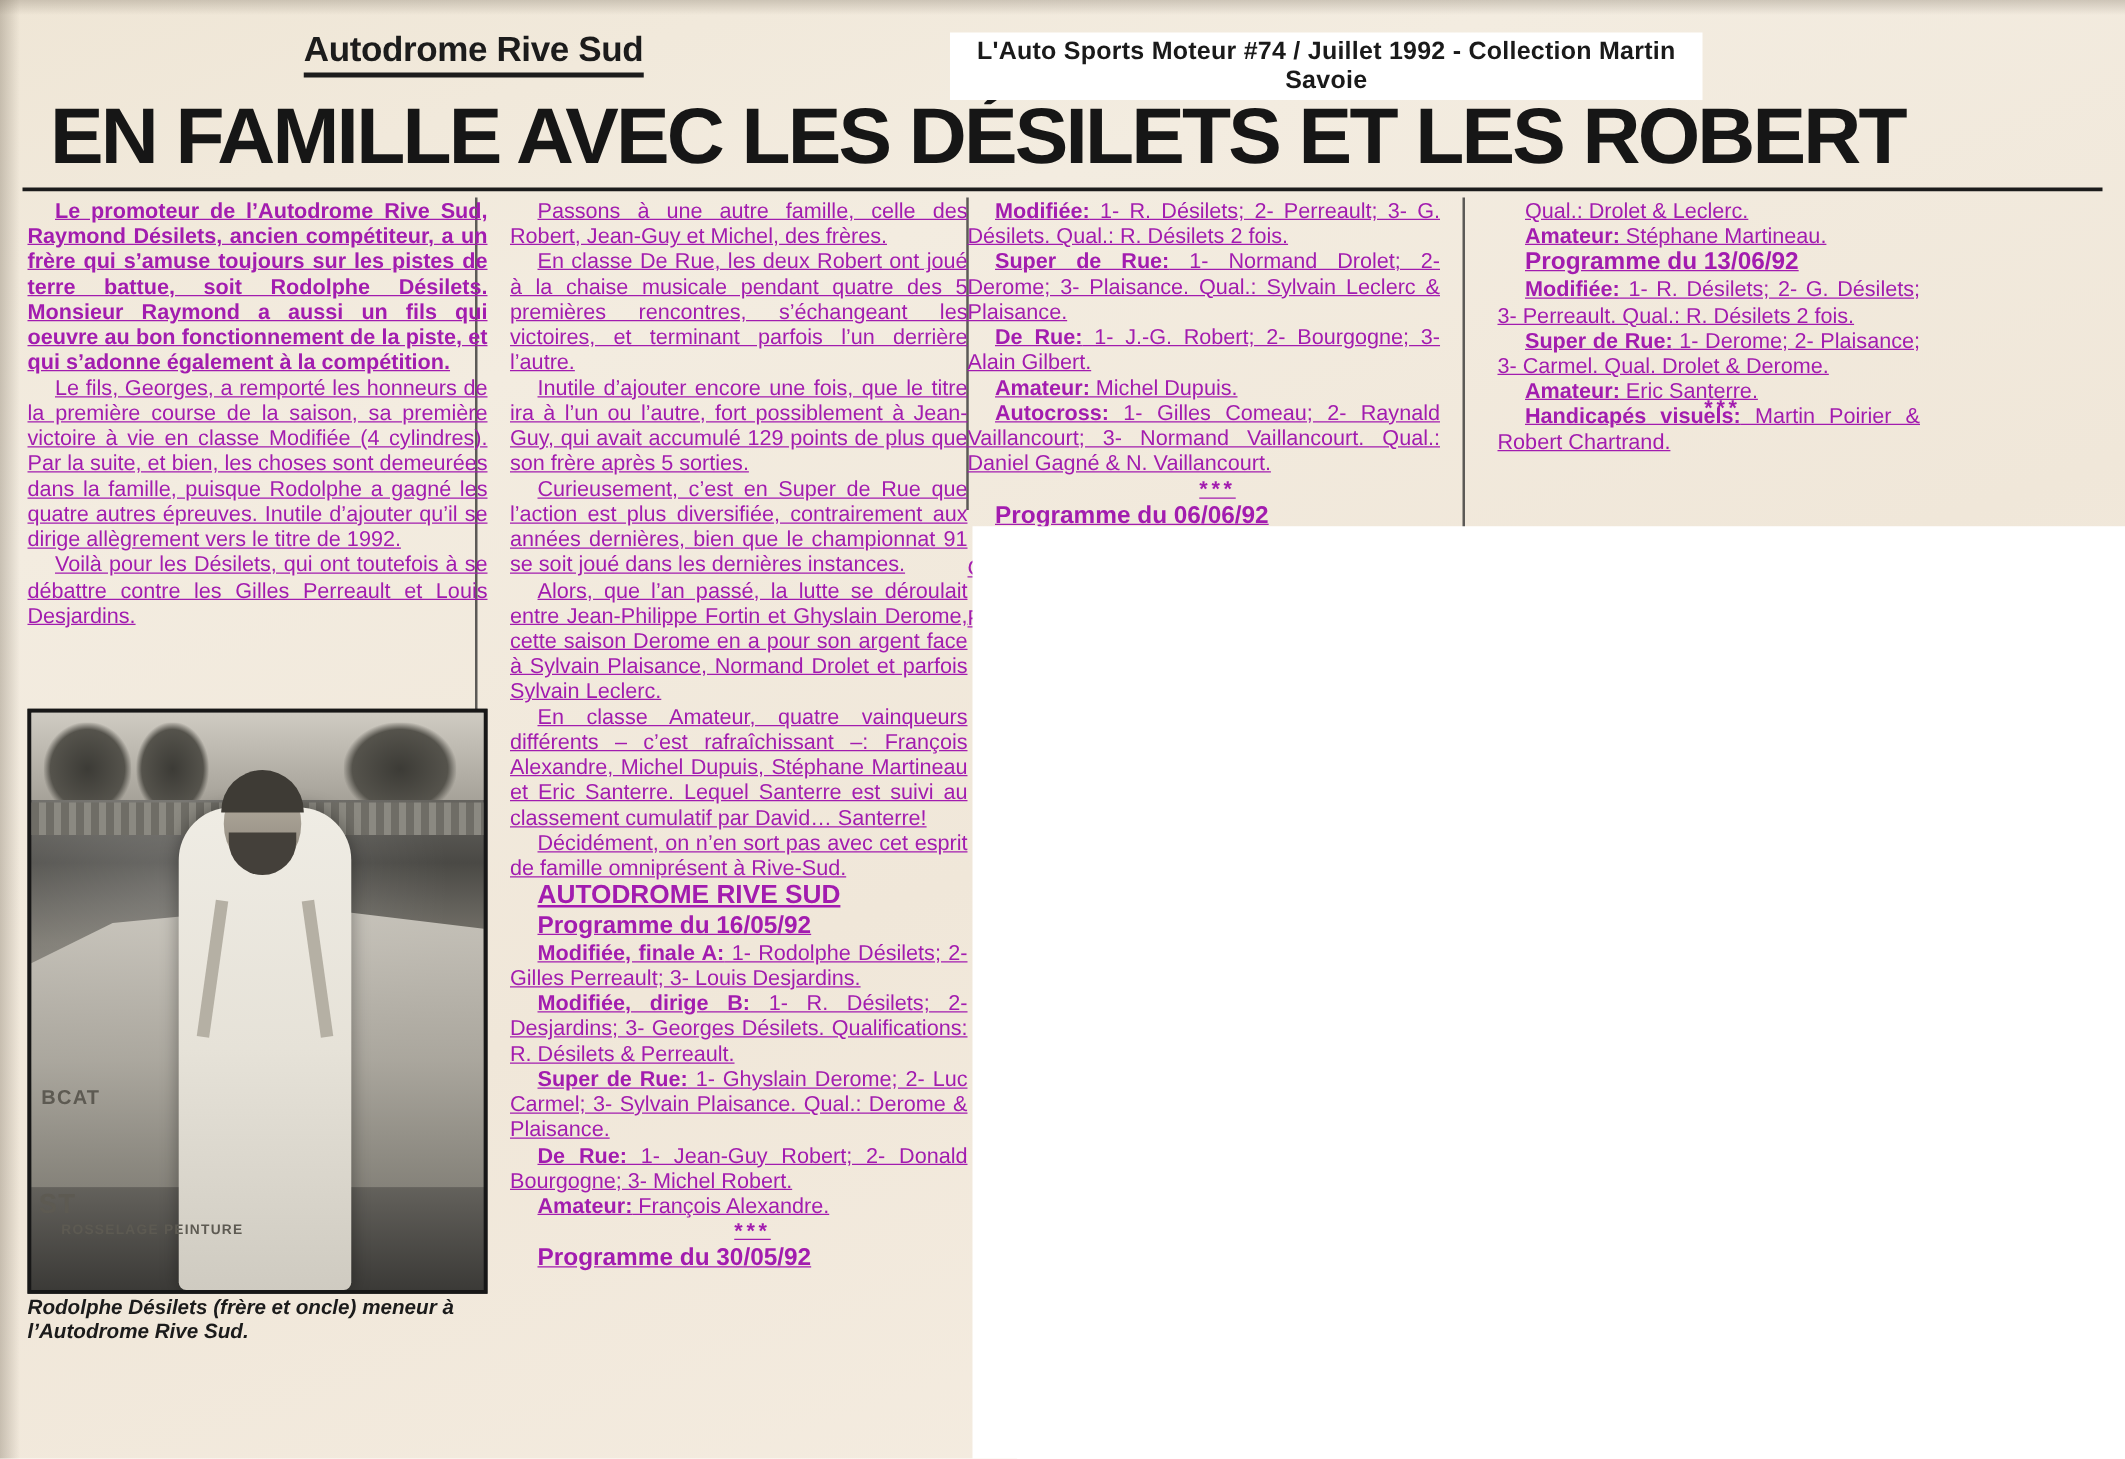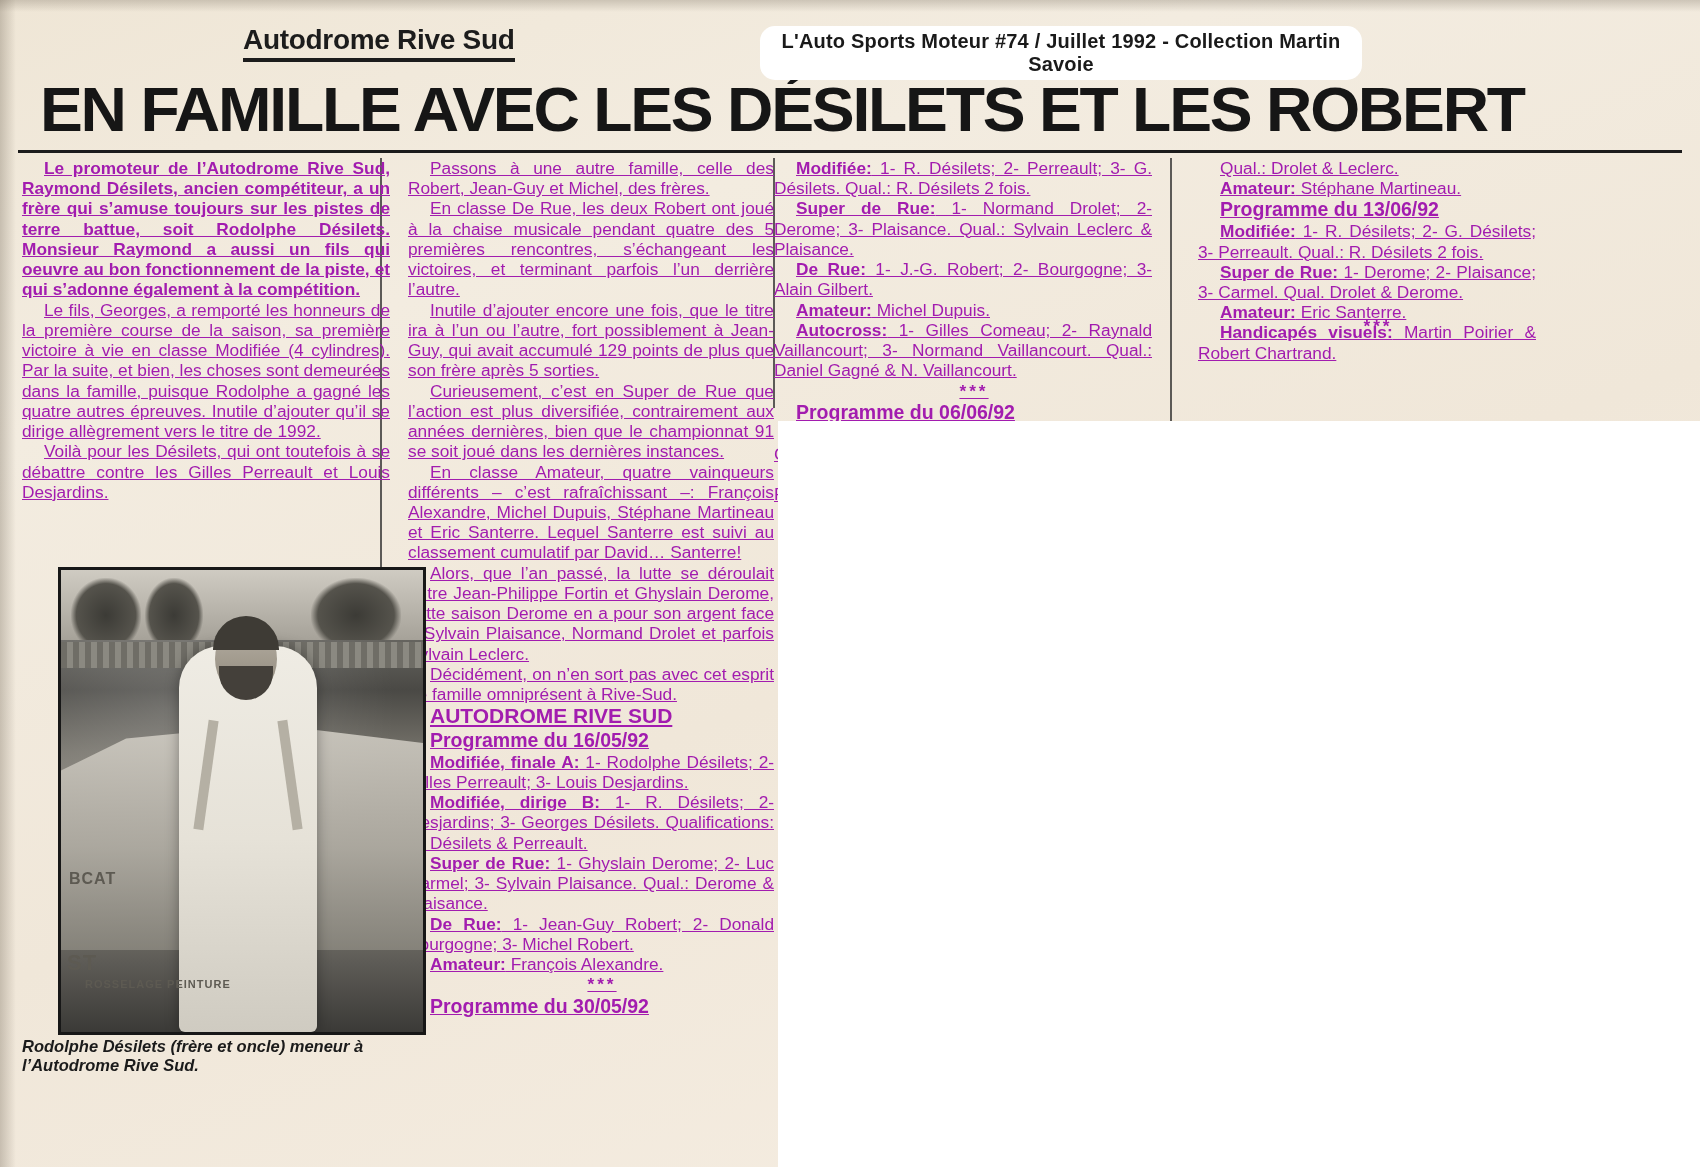--- a/index.html
+++ b/index.html
@@ -41,21 +41,20 @@
     left: 760px; top: 26px;
     width: 590px;
     text-align: center;
     font-size: 20px;
     font-weight: bold;
     color: #1a1a1a;
     letter-spacing: 0.2px;
     z-index: 45;
     background: #ffffff;
     padding: 4px 6px;
-    border-radius: 15px;
   }
 
   .kicker {
     position: absolute;
     left: 243px; top: 24px;
     font-size: 28px;
     font-weight: bold;
     color: #1c1c1c;
     border-bottom: 4px solid #1c1c1c;
     padding-bottom: 2px;
@@ -121,21 +120,20 @@
     opacity: 0.75;
   }
 
   .photo {
     position: absolute;
     left: 22px; top: 567px;
     width: 362px; height: 462px;
     border: 3px solid #171717;
     background: #2a2a28;
     overflow: hidden;
-    margin-left: 36px;
   }
   .photo-inner {
     position: absolute; inset: 0;
     background:
       radial-gradient(circle at 30% 30%, rgba(255,255,255,0.18), rgba(0,0,0,0) 55%),
       linear-gradient(180deg, #8e8c86 0%, #6d6b66 12%, #4a4945 26%, #77746c 40%, #9a968c 60%, #5d5b56 85%, #3b3a37 100%);
   }
   .ph-sky {
     position:absolute; left:0; top:0; width:100%; height:70px;
     background: linear-gradient(180deg,#cfcbc2,#a6a299);
@@ -268,22 +266,22 @@
       <p class="lead">Le promoteur de l’Autodrome Rive Sud, Raymond Désilets, ancien compétiteur, a un frère qui s’amuse toujours sur les pistes de terre battue, soit Rodolphe Désilets. Monsieur Raymond a aussi un fils qui oeuvre au bon fonctionnement de la piste, et qui s’adonne également à la compétition.</p>
       <p>Le fils, Georges, a remporté les honneurs de la première course de la saison, sa première victoire à vie en classe Modifiée (4 cylindres). Par la suite, et bien, les choses sont demeurées dans la famille, puisque Rodolphe a gagné les quatre autres épreuves. Inutile d’ajouter qu’il se dirige allègrement vers le titre de 1992.</p>
       <p>Voilà pour les Désilets, qui ont toutefois à se débattre contre les Gilles Perreault et Louis Desjardins.</p>
     </div>
 
     <div class="col col2">
       <p>Passons à une autre famille, celle des Robert, Jean-Guy et Michel, des frères.</p>
       <p>En classe De Rue, les deux Robert ont joué à la chaise musicale pendant quatre des 5 premières rencontres, s’échangeant les victoires, et terminant parfois l’un derrière l’autre.</p>
       <p>Inutile d’ajouter encore une fois, que le titre ira à l’un ou l’autre, fort possiblement à Jean-Guy, qui avait accumulé 129 points de plus que son frère après 5 sorties.</p>
       <p>Curieusement, c’est en Super de Rue que l’action est plus diversifiée, contrairement aux années dernières, bien que le championnat 91 se soit joué dans les dernières instances.</p>
+      <p>Alors, que l’an passé, la lutte se déroulait entre Jean-Philippe Fortin et Ghyslain Derome, cette saison Derome en a pour son argent face à Sylvain Plaisance, Normand Drolet et parfois Sylvain Leclerc.</p>
       <p>En classe Amateur, quatre vainqueurs différents – c’est rafraîchissant –: François Alexandre, Michel Dupuis, Stéphane Martineau et Eric Santerre. Lequel Santerre est suivi au classement cumulatif par David… Santerre!</p>
-      <p>Alors, que l’an passé, la lutte se déroulait entre Jean-Philippe Fortin et Ghyslain Derome, cette saison Derome en a pour son argent face à Sylvain Plaisance, Normand Drolet et parfois Sylvain Leclerc.</p>
       <p>Décidément, on n’en sort pas avec cet esprit de famille omniprésent à Rive-Sud.</p>
 
       <p class="subhead">AUTODROME RIVE SUD</p>
       <p class="proghead">Programme du 16/05/92</p>
 
       <p class="res"><b>Modifiée, finale A:</b><span> 1- Rodolphe Désilets; 2- Gilles Perreault; 3- Louis Desjardins.</span></p>
       <p class="res"><b>Modifiée, dirige B:</b><span> 1- R. Désilets; 2- Desjardins; 3- Georges Désilets. Qualifications: R. Désilets &amp; Perreault.</span></p>
       <p class="res"><b>Super de Rue:</b><span> 1- Ghyslain Derome; 2- Luc Carmel; 3- Sylvain Plaisance. Qual.: Derome &amp; Plaisance.</span></p>
       <p class="res"><b>De Rue:</b><span> 1- Jean-Guy Robert; 2- Donald Bourgogne; 3- Michel Robert.</span></p>
       <p class="res"><b>Amateur:</b><span> François Alexandre.</span></p>

